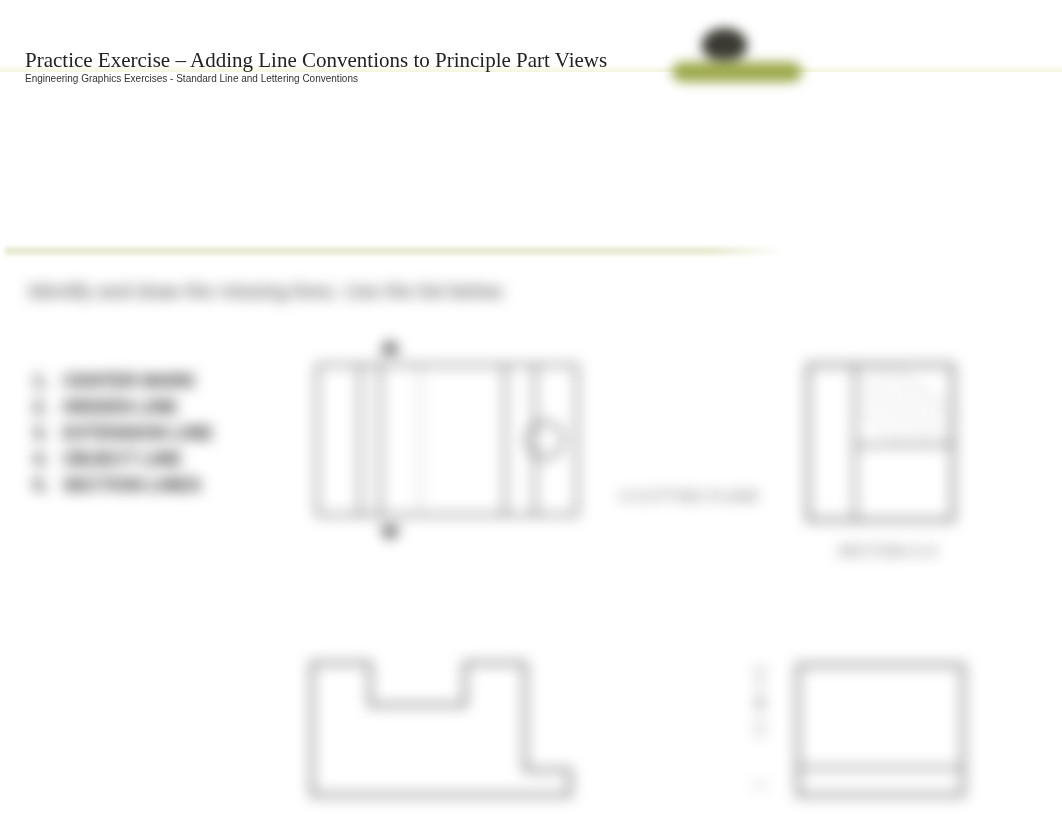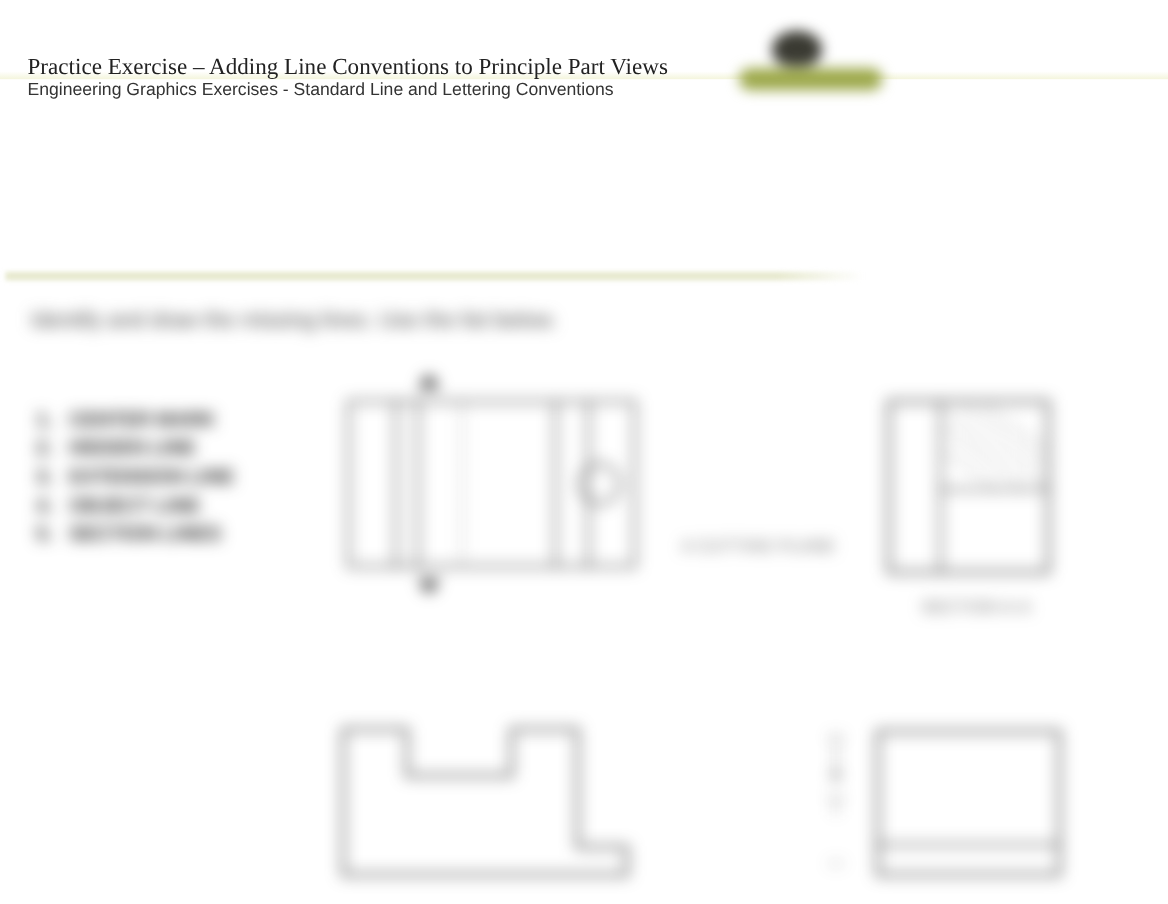--- a/index.html
+++ b/index.html
@@ -28,21 +28,21 @@
       top: 48px;
       left: 25px;
       font-size: 21px;
       color: #222;
       font-weight: 400;
     }
     .subtitle {
       position: absolute;
       top: 73px;
       left: 25px;
-      font-size: 16px;
+      font-size: 10px;
       color: #333;
       font-family: Arial, sans-serif;
     }
     .logo-area {
       position: absolute;
       top: 20px;
       right: 250px;
       width: 150px;
       height: 75px;
       filter: blur(6px);

